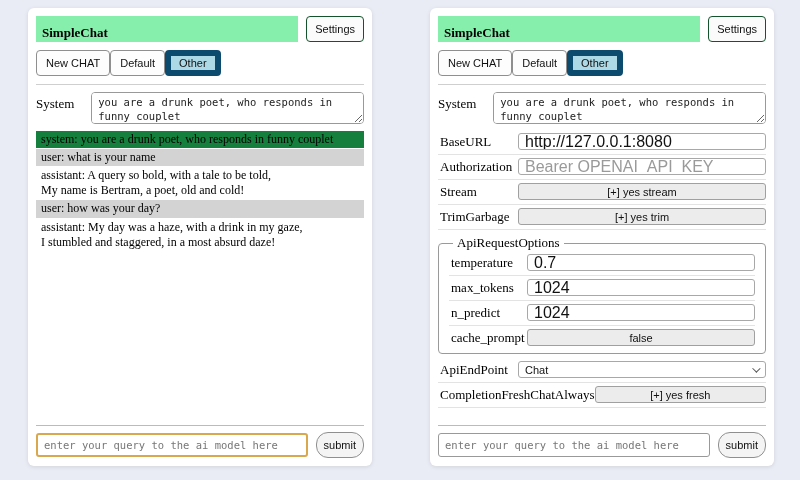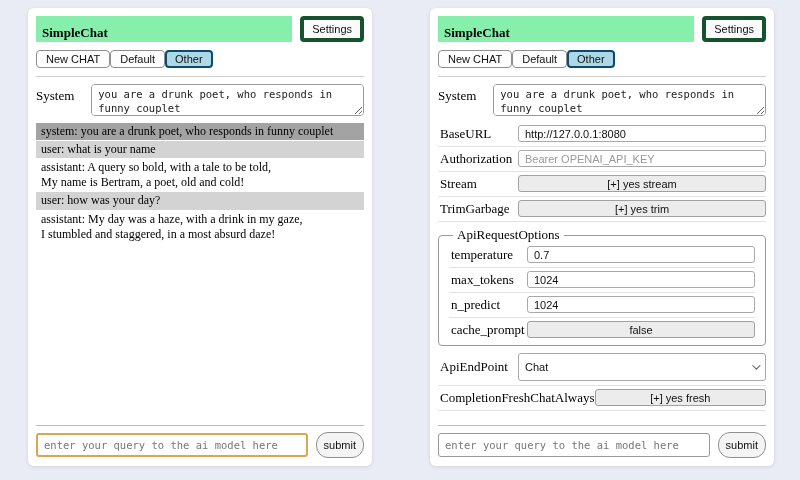--- a/index.html
+++ b/index.html
@@ -33,41 +33,41 @@
     font-weight: bold;
     font-size: 13px;
     color: #000;
     padding: 9px 6px 1px;
   }
   .settings-btn {
     font-family: "Liberation Sans", sans-serif;
     font-size: 11px;
     color: #111;
     background: #fbfbfb;
-    border: 4px solid #14532d;
+    border: 1px solid #14532d;
     border-radius: 4px;
     padding: 1px 8px;
     cursor: pointer;
   }
 
   
   .session-row { display: flex; gap: 0; margin-top: 8px; }
   .session-btn {
     font-family: "Liberation Sans", sans-serif;
     font-size: 11px;
     color: #111;
     background: #fdfdfd;
     border: 1px solid #8f8f8f;
     border-radius: 4px;
     padding: 2px 9px;
     cursor: pointer;
   }
   .session-btn.selected {
     background: #add8e6;
-    border: 2px solid #0c4a6e;
+    border: 6px solid #0c4a6e;
     padding: 1px 8px;
   }
 
   .top-divider { border: none; border-top: 1px solid #cfcfcf; margin: 8px 0 5px; }
 
   
   .system-row { display: flex; gap: 17px; align-items: flex-start; margin-top: 2px; }
   .system-label { font-size: 13px; padding-top: 4px; }
   .system-textarea {
     flex: 1;
@@ -86,60 +86,60 @@
   
   .chat-area { flex: 1; margin-top: 7px; overflow: hidden; }
   .msg {
     font-size: 12px;
     line-height: 1.26;
     padding: 1px 5px;
     margin-bottom: 1px;
     white-space: pre-line;
     color: #000;
   }
-  .msg.system    { background: #a3a3a3; }
+  .msg.system    { background: #15803d; }
   .msg.user      { background: #d3d3d3; }
   .msg.assistant { background: transparent; font-family: Liberation Serif, serif; }
 
   
   .settings-area { flex: 1; margin-top: 6px; overflow: hidden; }
   .srow {
     display: flex;
     align-items: center;
     padding: 3px 0 4px;
     border-bottom: 1px solid #e3e3e3;
   }
   .srow-label { flex: 1; font-size: 13px; color: #000; padding-left: 2px; }
   .srow-control { width: 248px; display: flex; }
   .setting-input {
     width: 100%;
     height: 17px;
     font-family: "Liberation Sans", sans-serif;
-    font-size: 11px;
+    font-size: 16px;
     color: #111;
     border: 1px solid #a8a8a8;
     border-radius: 3px;
     padding: 1px 6px;
     outline: none;
   }
   .setting-input::placeholder { color: #9a9a9a; }
   .setting-btn {
     width: 100%;
     height: 17px;
     font-family: "Liberation Sans", sans-serif;
     font-size: 11px;
     color: #111;
     background: #ececec;
     border: 1px solid #a0a0a0;
     border-radius: 3px;
     cursor: pointer;
   }
   .setting-select {
     width: 100%;
-    height: 28px;
+    height: 17px;
     background: #fff;
     border: 1px solid #a8a8a8;
     border-radius: 3px;
     font-family: "Liberation Sans", sans-serif;
     font-size: 11px;
     color: #111;
     display: flex;
     align-items: center;
     justify-content: space-between;
     padding: 0 7px 0 6px;

